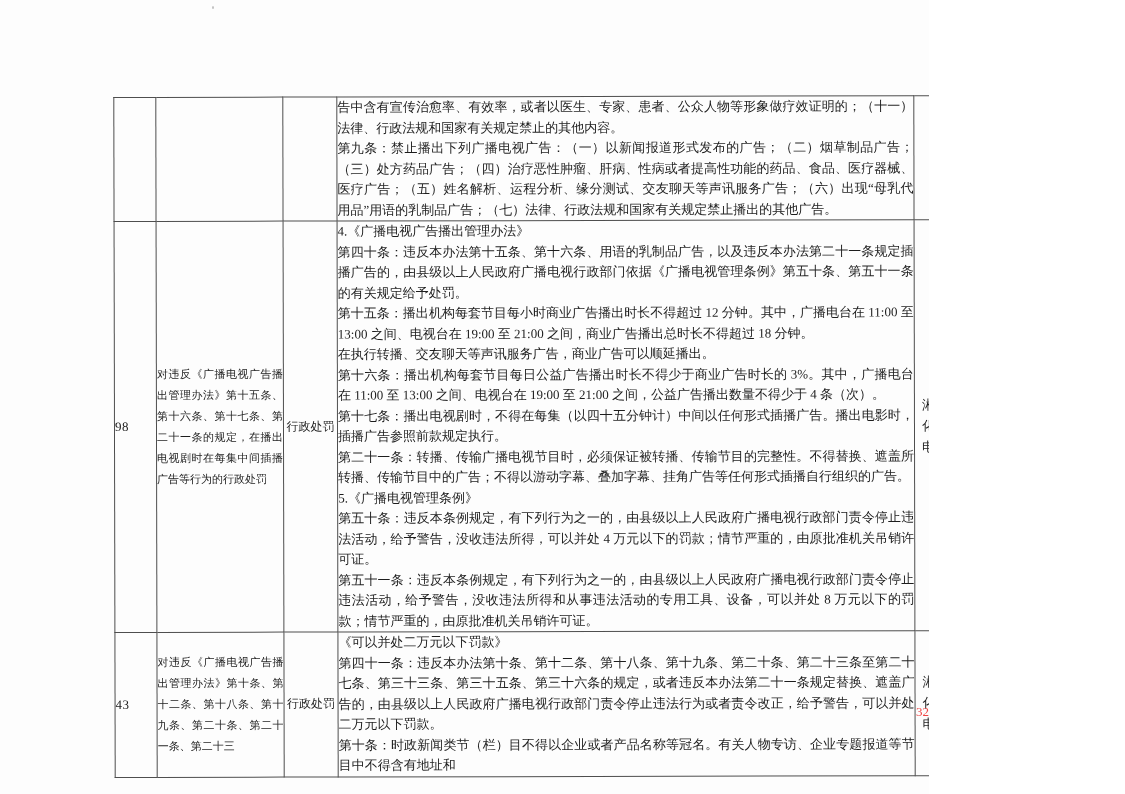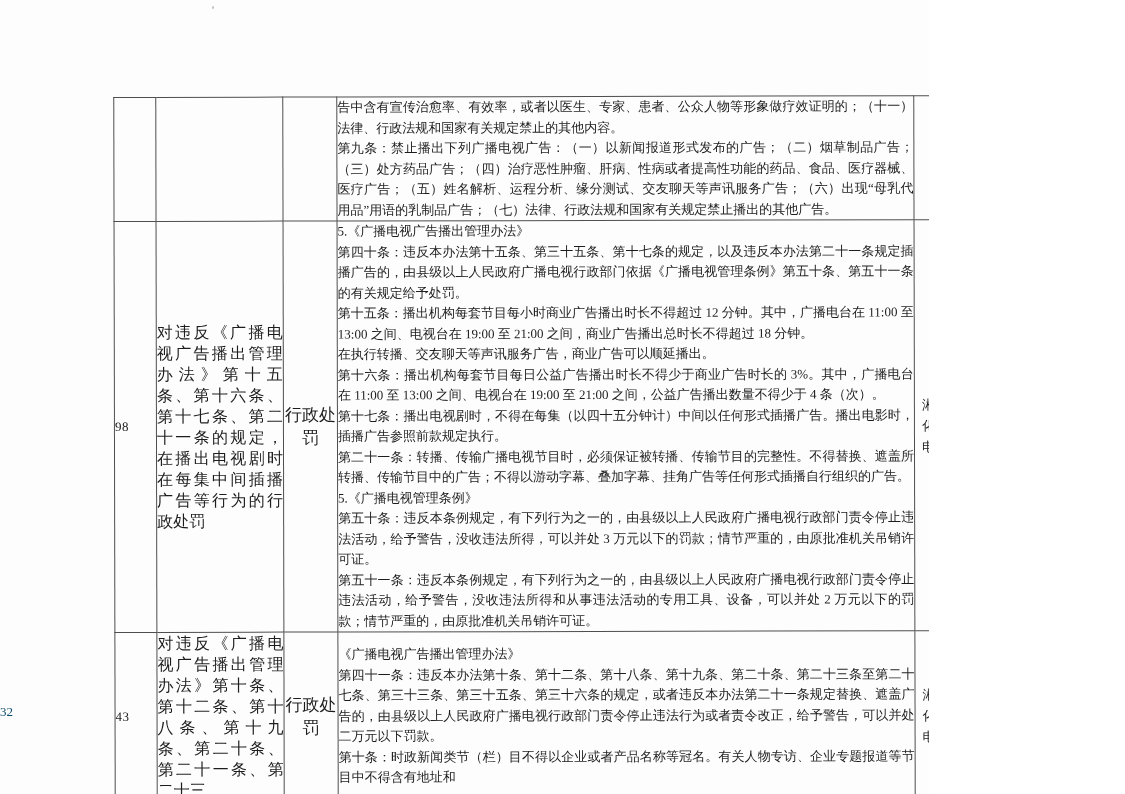--- a/index.html
+++ b/index.html
@@ -37,51 +37,51 @@
     overflow: hidden;
     vertical-align: middle;
   }
   
   .c-seq {
     text-align: left;
     font-size: 13px;
     letter-spacing: 0.5px;
   }
   .c-matter {
-    font-size: 16px;
+    font-size: 11px;
     line-height: 21px;
     padding: 4px 7px;
     text-align: justify;
   }
   .c-type {
     text-align: center;
-    font-size: 17px;
+    font-size: 12px;
   }
   .c-basis {
     vertical-align: top;
     font-size: 13px;
     line-height: 20.5px;
     padding: 3px 8px 2px 8px;
     text-align: justify;
   }
   .c-basis .para { margin: 0; }
   .c-org {
     text-align: right;
     font-size: 13px;
     line-height: 21px;
     padding: 2px 3px;
   }
   .page-number {
     position: absolute;
     left: 0;
     right: 0;
     top: 704px;
-    text-align: left;
+    text-align: right;
     font-size: 13px;
-    color: #0c4a6e;
+    color: #ef4444;
   }
   
   .speck {
     position: absolute;
     background: #9a9a9a;
     border-radius: 50%;
     opacity: 0.6;
   }
   .speck-1 { left: 212px; top: 6px;  width: 2px; height: 3px; }
   .speck-2 { left: 551px; top: 697px; width: 3px; height: 2px; }
@@ -116,41 +116,41 @@
           </td>
           <td class="c-org"></td>
           <td class="c-org"></td>
         </tr>
 
         <tr style="height:356px">
           <td class="c-seq">98</td>
           <td class="c-matter">对违反《广播电视广告播出管理办法》第十五条、第十六条、第十七条、第二十一条的规定，在播出电视剧时在每集中间插播广告等行为的行政处罚</td>
           <td class="c-type">行政处罚</td>
           <td class="c-basis">
-            <div class="para">5.《广播电视广告播出管理办法》</div>
-            <div class="para">第四十条：违反本办法第十五条、第三十五条、第十七条的规定，以及违反本办法第二十一条规定插播广告的，由县级以上人民政府广播电视行政部门依据《广播电视管理条例》第五十条、第五十一条的有关规定给予处罚。</div>
+            <div class="para">4.《广播电视广告播出管理办法》</div>
+            <div class="para">第四十条：违反本办法第十五条、第十六条、用语的乳制品广告，以及违反本办法第二十一条规定插播广告的，由县级以上人民政府广播电视行政部门依据《广播电视管理条例》第五十条、第五十一条的有关规定给予处罚。</div>
             <div class="para">第十五条：播出机构每套节目每小时商业广告播出时长不得超过 12 分钟。其中，广播电台在 11:00 至 13:00 之间、电视台在 19:00 至 21:00 之间，商业广告播出总时长不得超过 18 分钟。</div>
             <div class="para">在执行转播、交友聊天等声讯服务广告，商业广告可以顺延播出。</div>
             <div class="para">第十六条：播出机构每套节目每日公益广告播出时长不得少于商业广告时长的 3%。其中，广播电台在 11:00 至 13:00 之间、电视台在 19:00 至 21:00 之间，公益广告播出数量不得少于 4 条（次）。</div>
             <div class="para">第十七条：播出电视剧时，不得在每集（以四十五分钟计）中间以任何形式插播广告。播出电影时，插播广告参照前款规定执行。</div>
             <div class="para">第二十一条：转播、传输广播电视节目时，必须保证被转播、传输节目的完整性。不得替换、遮盖所转播、传输节目中的广告；不得以游动字幕、叠加字幕、挂角广告等任何形式插播自行组织的广告。</div>
             <div class="para">5.《广播电视管理条例》</div>
-            <div class="para">第五十条：违反本条例规定，有下列行为之一的，由县级以上人民政府广播电视行政部门责令停止违法活动，给予警告，没收违法所得，可以并处 3 万元以下的罚款；情节严重的，由原批准机关吊销许可证。</div>
-            <div class="para">第五十一条：违反本条例规定，有下列行为之一的，由县级以上人民政府广播电视行政部门责令停止违法活动，给予警告，没收违法所得和从事违法活动的专用工具、设备，可以并处 2 万元以下的罚款；情节严重的，由原批准机关吊销许可证。</div>
+            <div class="para">第五十条：违反本条例规定，有下列行为之一的，由县级以上人民政府广播电视行政部门责令停止违法活动，给予警告，没收违法所得，可以并处 4 万元以下的罚款；情节严重的，由原批准机关吊销许可证。</div>
+            <div class="para">第五十一条：违反本条例规定，有下列行为之一的，由县级以上人民政府广播电视行政部门责令停止违法活动，给予警告，没收违法所得和从事违法活动的专用工具、设备，可以并处 8 万元以下的罚款；情节严重的，由原批准机关吊销许可证。</div>
           </td>
           <td class="c-org">湘乡市文化旅游广电体育局</td>
           <td class="c-org">湘乡市文化综合行政执法大队</td>
         </tr>
 
         <tr style="height:102px">
           <td class="c-seq">43</td>
           <td class="c-matter">对违反《广播电视广告播出管理办法》第十条、第十二条、第十八条、第十九条、第二十条、第二十一条、第二十三</td>
           <td class="c-type">行政处罚</td>
           <td class="c-basis">
-            <div class="para">《广播电视广告播出管理办法》</div>
+            <div class="para">《可以并处二万元以下罚款》</div>
             <div class="para">第四十一条：违反本办法第十条、第十二条、第十八条、第十九条、第二十条、第二十三条至第二十七条、第三十三条、第三十五条、第三十六条的规定，或者违反本办法第二十一条规定替换、遮盖广告的，由县级以上人民政府广播电视行政部门责令停止违法行为或者责令改正，给予警告，可以并处二万元以下罚款。</div>
             <div class="para">第十条：时政新闻类节（栏）目不得以企业或者产品名称等冠名。有关人物专访、企业专题报道等节目中不得含有地址和</div>
           </td>
           <td class="c-org">湘乡市文化旅游广电体育局</td>
           <td class="c-org">湘乡市文化综合行政执法大队</td>
         </tr>
 
       </tbody>
     </table>
   </div>

